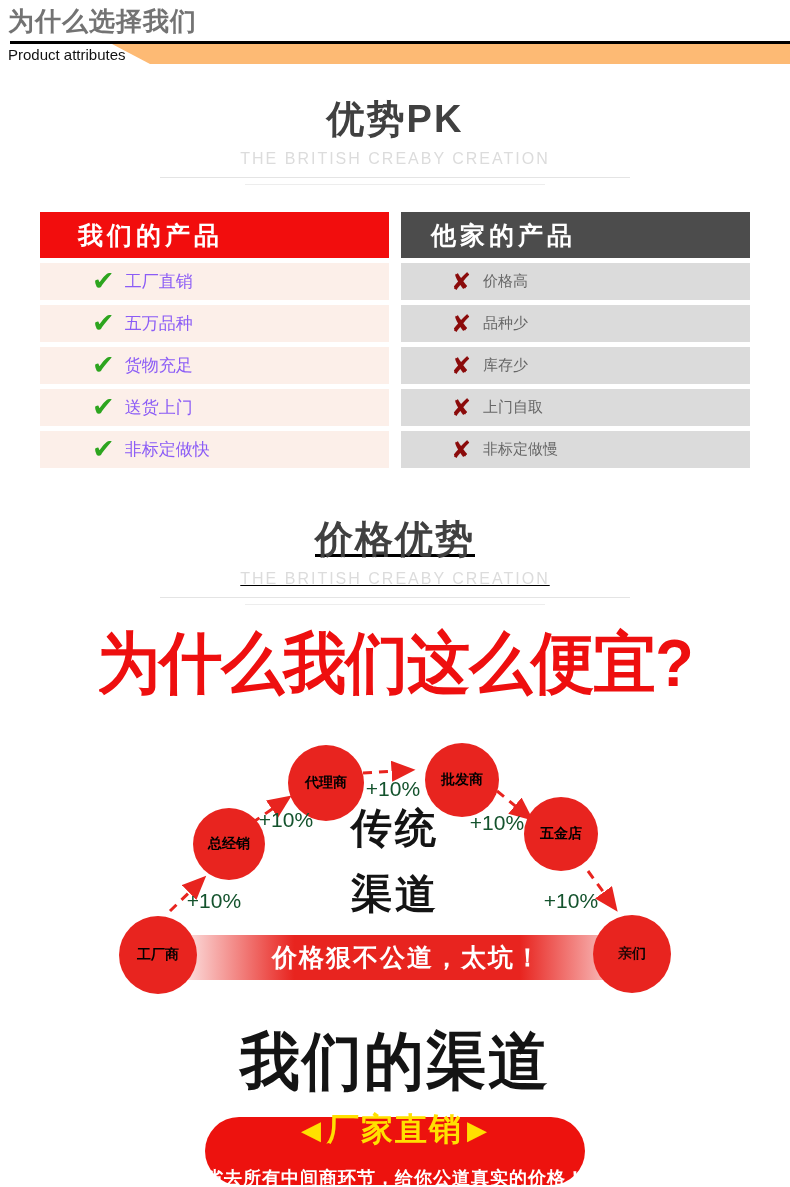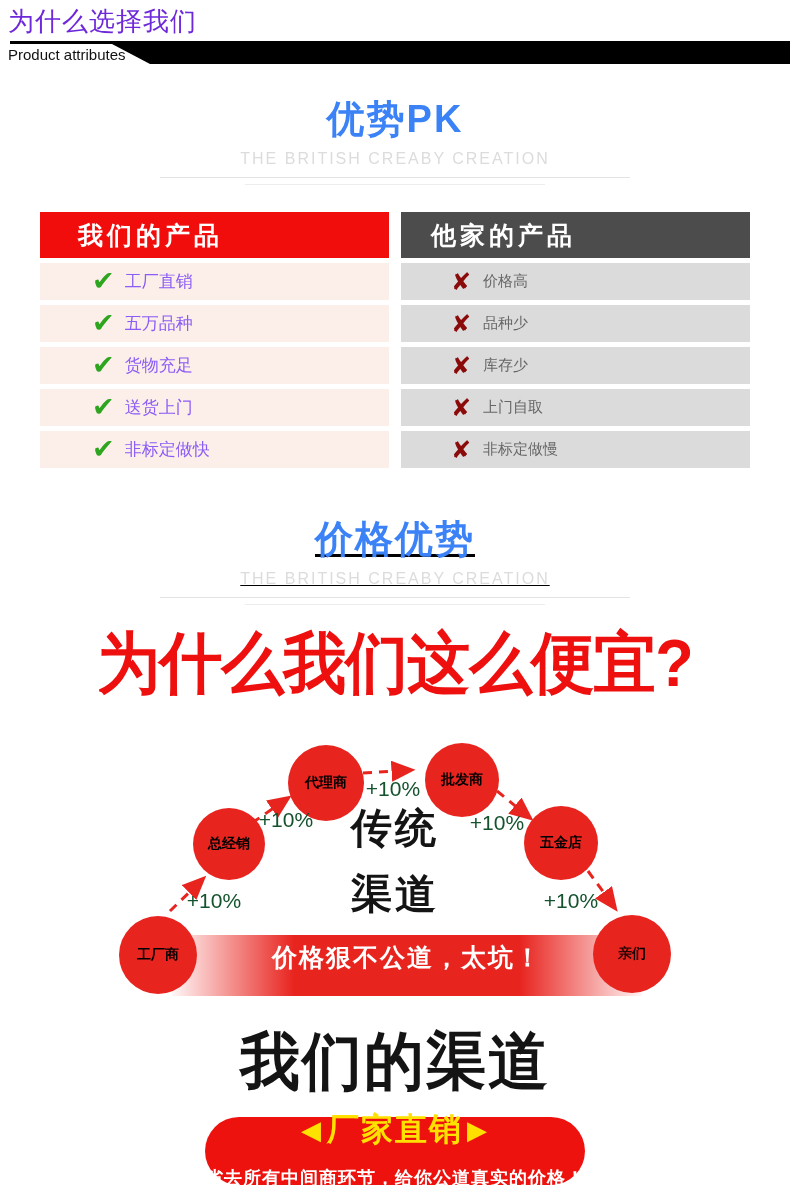--- a/index.html
+++ b/index.html
@@ -1,32 +1,32 @@
 <!DOCTYPE html>
 <html style="--header-red: #f20d0d; --dark-gray: #4c4c4c; --circle-red: #e8241f; --headline-red: #ee0f0f; --pill-red: #ed120e; --check-green: #2da51f; --cross-dark-red: #8b0b0b; --row-pink: #fcefe9; --row-gray: #dbdbdb; --yellow: #ffe100;"><head>
 <meta charset="utf-8">
 <style>
   * { margin:0; padding:0; box-sizing:border-box; }
   body { background:#fff; font-family:"Liberation Sans","DejaVu Sans",sans-serif; }
   .page { position:relative; width:790px; height:1187px; background:#fff; overflow:hidden; }
 
   
-  .page-title { padding:4px 0 2px 8px; font-size:26px; font-weight:normal; color:#6d28d9; letter-spacing:1px; }
+  .page-title { padding:4px 0 2px 8px; font-size:26px; font-weight:bold; color:#737373; letter-spacing:1px; }
   .ribbon { position:relative; }
   .ribbon-topline { height:3px; background:#000; margin-left:10px; }
-  .ribbon-bar { position:relative; height:20px; background:#000000; }
+  .ribbon-bar { position:relative; height:20px; background:#fdba74; }
   .ribbon-label-wrap { position:absolute; left:0; top:0; height:100%; width:150px; background:#fff;
     clip-path:polygon(0 0,112px 0,150px 100%,0 100%); display:flex; align-items:center; padding-left:8px; }
   .ribbon-label { font-size:15px; color:#111; }
 
   
   .section-head { text-align:center; }
   .section-head.pk { margin-top:30px; }
   .section-head.price { margin-top:46px;text-decoration:underline; }
-  .section-title { font-size:38px; font-weight:bold; color:#3b82f6; letter-spacing:2px; }
+  .section-title { font-size:38px; font-weight:bold; color:#404040; letter-spacing:2px; }
   .section-sub { margin-top:5px; font-size:16px; color:#dcdcdc; letter-spacing:2px; }
   .decor-line-1 { width:470px; height:1px; background:#e4e4e4; margin:9px auto 0; }
   .decor-line-2 { width:300px; height:1px; background:#ededed; margin:6px auto 0; }
 
   
   .comparison { display:flex; gap:12px; margin:27px 40px 0; }
   .col { width:349px; }
   .col-header { height:46px; display:flex; align-items:center; font-size:25px; font-weight:bold;
     color:#fff; letter-spacing:4px; }
   .ours .col-header { background:var(--header-red,#f20d0d); padding-left:38px; }
@@ -44,30 +44,30 @@
     color:var(--headline-red,#ee0f0f); letter-spacing:-1px; transform:scaleY(1.06); }
 
   
   .diagram { position:relative; height:285px; margin-top:14px; }
   .node { position:absolute; border-radius:50%; background:var(--circle-red,#e8241f);
     display:flex; align-items:center; justify-content:center; color:#000000; font-weight:bold; font-size:14px; }
   .n-factory     { left:119px; top:195px; width:78px; height:78px; }
   .n-distributor { left:193px; top:87px;  width:72px; height:72px; }
   .n-agent       { left:288px; top:24px;  width:76px; height:76px; }
   .n-wholesaler  { left:425px; top:22px;  width:74px; height:74px; }
-  .n-hardware    { left:524px; top:85px;  width:74px; height:74px; }
+  .n-hardware    { left:524px; top:76px;  width:74px; height:74px; }
   .n-customers   { left:593px; top:194px; width:78px; height:78px; }
   .center-text { position:absolute; left:0; right:0; top:74px; text-align:center;
     font-size:41px; line-height:66px; font-weight:bold; color:#141414; letter-spacing:3px; }
   .pct-label { position:absolute; width:72px; text-align:center; font-size:21px; color:#14532d; }
   .pct-1 { left:178px; top:168px; } .pct-2 { left:250px; top:87px; }
   .pct-3 { left:357px; top:56px; }  .pct-4 { left:461px; top:90px; }
   .pct-5 { left:535px; top:168px; }
   .arrows-svg { position:absolute; left:0; top:0; pointer-events:none; }
-  .diagram-banner { position:absolute; left:172px; top:214px; width:470px; height:61px;
+  .diagram-banner { position:absolute; left:172px; top:214px; width:470px; height:45px;
     background:linear-gradient(90deg, rgba(232,36,31,0.04) 0%, var(--circle-red,#e8241f) 26%, var(--circle-red,#e8241f) 74%, rgba(232,36,31,0.04) 100%);
     text-align:center; line-height:45px; font-size:25px; font-weight:bold; color:#fff; letter-spacing:2px; }
 
   
   .our-channel-title { margin-top:16px; text-align:center; font-size:60px; font-weight:bold;
     color:#141414; letter-spacing:2px; transform:scaleY(1.05); }
   .pill-button { width:380px; height:68px; margin:14px auto 0; background:var(--pill-red,#ed120e);
     border-radius:36px; display:flex; flex-direction:column; align-items:center; justify-content:center; }
   .pill-main { font-size:32px; font-weight:bold; color:var(--yellow,#ffe100); letter-spacing:2px; line-height:1.1; display:flex; align-items:center; gap:4px; }
   .pill-main .tri { font-size:26px; }

